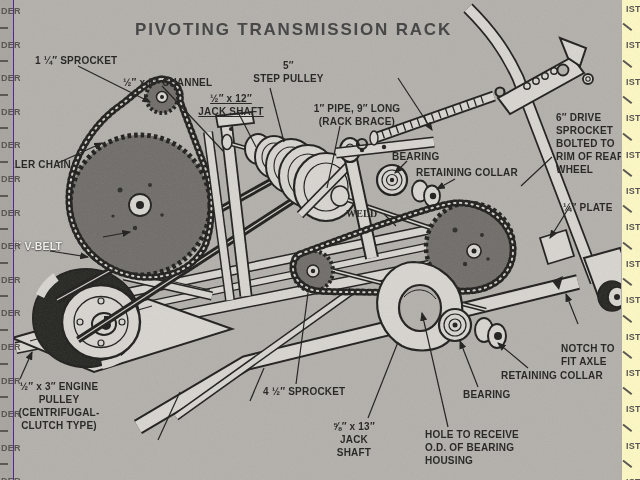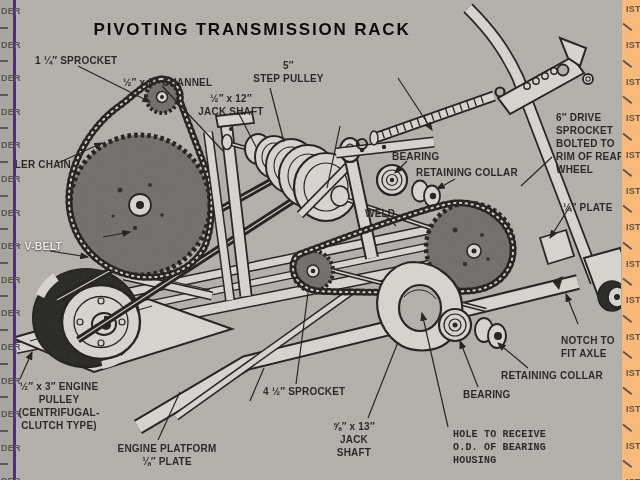--- a/index.html
+++ b/index.html
@@ -3,38 +3,38 @@
 <meta charset="utf-8">
 <style>
   html,body{margin:0;padding:0;background:#888;}
   #page{
     position:relative;width:640px;height:480px;overflow:hidden;
     background:#b3b0ab;
     font-family:"Liberation Sans",sans-serif;
   }
   
   .strip{position:absolute;top:0;height:480px;z-index:3;}
-  #strip-left{left:0;width:13px;background:#a7a49f;border-right:3px solid #4c1d95;}
-  #strip-right{right:0;width:18px;background:#fdba74;border-left:1px solid #b0ada8;}
+  #strip-left{left:0;width:13px;background:#a7a49f;border-right:1px solid #4c1d95;}
+  #strip-right{right:0;width:18px;background:#fef9c3;border-left:1px solid #b0ada8;}
   .frag{position:absolute;font:bold 9px/10px "Liberation Sans",sans-serif;color:#524f4b;letter-spacing:.2px;}
   .frag-l{left:1px;}
   .frag-l::before{content:"";position:absolute;left:-2px;top:-13px;width:9px;height:2px;background:#55524e;}
   .frag-r{left:4px;}
   .frag-r::before{content:"";position:absolute;left:-4px;top:-14px;width:11px;height:1.5px;background:#55524e;transform:rotate(38deg);}
   
   .lbl{
     position:absolute;z-index:2;
     font:bold 10px/13px "Liberation Sans",sans-serif;
     letter-spacing:.2px;color:#201f1d;white-space:pre-line;
   }
   .ctr{text-align:center;}
   #title{
     position:absolute;left:52px;top:19px;width:400px;z-index:2;
     font:bold 17px/22px "Liberation Sans",sans-serif;
-    letter-spacing:1.8px;color:#000000;text-align:center;white-space:nowrap;
+    letter-spacing:1.8px;color:#404040;text-align:right;white-space:nowrap;
   }
   .lbl-white{color:#f4f2ee;font-size:10.5px;text-shadow:0 0 2px rgba(20,20,20,.65),0 1px 1px rgba(20,20,20,.5);}
   
   #art{position:absolute;left:0;top:0;z-index:1;}
   
   #grain{position:absolute;left:0;top:0;z-index:9;pointer-events:none;}
 </style>
 </head>
 <body>
 
@@ -265,47 +265,47 @@
       <path d="M448,427 L422,313" marker-end="url(#ah)"></path>
     </g>
   </svg>
 
   <div id="title">PIVOTING TRANSMISSION RACK</div>
 
   <div class="lbl" style="left:35px;top:54px;">1 ¼″ SPROCKET</div>
   <div class="lbl" style="left:123px;top:76px;">½″ x 8″ CHANNEL</div>
   <div class="lbl ctr" style="left:246px;top:59px;width:85px;">5″
 STEP PULLEY</div>
-  <div class="lbl ctr" style="left:198px;top:92px;width:66px;">½″ x 12″
+  <div class="lbl ctr" style="left:198px;top:92px;width:66px;text-decoration:underline;">½″ x 12″
 JACK SHAFT</div>
+  <div class="lbl ctr" style="left:298px;top:102px;width:118px;">1″ PIPE, 9″ LONG
+(RACK BRACE)</div>
   <div class="lbl" style="left:392px;top:150px;">BEARING</div>
   <div class="lbl" style="left:416px;top:166px;">RETAINING COLLAR</div>
-  <div class="lbl" style="left:365px;top:207px;">WELD</div>
+  <div class="lbl" style="left:346px;top:207px;font-family:Liberation Serif, serif;">WELD</div>
   <div class="lbl" style="left:556px;top:111px;">6″ DRIVE
 SPROCKET
 BOLTED TO
 RIM OF REAR
 WHEEL</div>
   <div class="lbl" style="left:563px;top:201px;">¼″ PLATE</div>
   <div class="lbl" style="left:-7px;top:158px;">ROLLER CHAIN</div>
   <div class="lbl lbl-white" style="left:10px;top:240px;">4″ V-BELT</div>
-  <div class="lbl" style="left:561px;top:334px;">NOTCH TO
+  <div class="lbl" style="left:561px;top:342px;">NOTCH TO
 FIT AXLE</div>
   <div class="lbl" style="left:501px;top:369px;">RETAINING COLLAR</div>
   <div class="lbl" style="left:463px;top:388px;">BEARING</div>
   <div class="lbl ctr" style="left:6px;top:380px;width:106px;">½″ x 3″ ENGINE
 PULLEY
 (CENTRIFUGAL-
 CLUTCH TYPE)</div>
   <div class="lbl" style="left:263px;top:385px;">4 ½″ SPROCKET</div>
-  <div class="lbl ctr" style="left:108px;top:442px;width:118px;">ENGINE PLATFORM
-⅛″ PLATE</div>
   <div class="lbl ctr" style="left:324px;top:420px;width:60px;">⅝″ x 13″
 JACK SHAFT</div>
-  <div class="lbl" style="left:453px;top:428px;font-family:Liberation Mono, monospace;">HOLE TO RECEIVE
+  <div class="lbl" style="left:425px;top:428px;">HOLE TO RECEIVE
 O.D. OF BEARING
 HOUSING</div>
 
   <div id="strip-left" class="strip">
       <div class="frag frag-l" style="top: 6px;">DER</div>
       <div class="frag frag-l" style="top: 39.6px;">DER</div>
       <div class="frag frag-l" style="top: 73.2px;">DER</div>
       <div class="frag frag-l" style="top: 106.8px;">DER</div>
       <div class="frag frag-l" style="top: 140.4px;">DER</div>
       <div class="frag frag-l" style="top: 174px;">DER</div>

